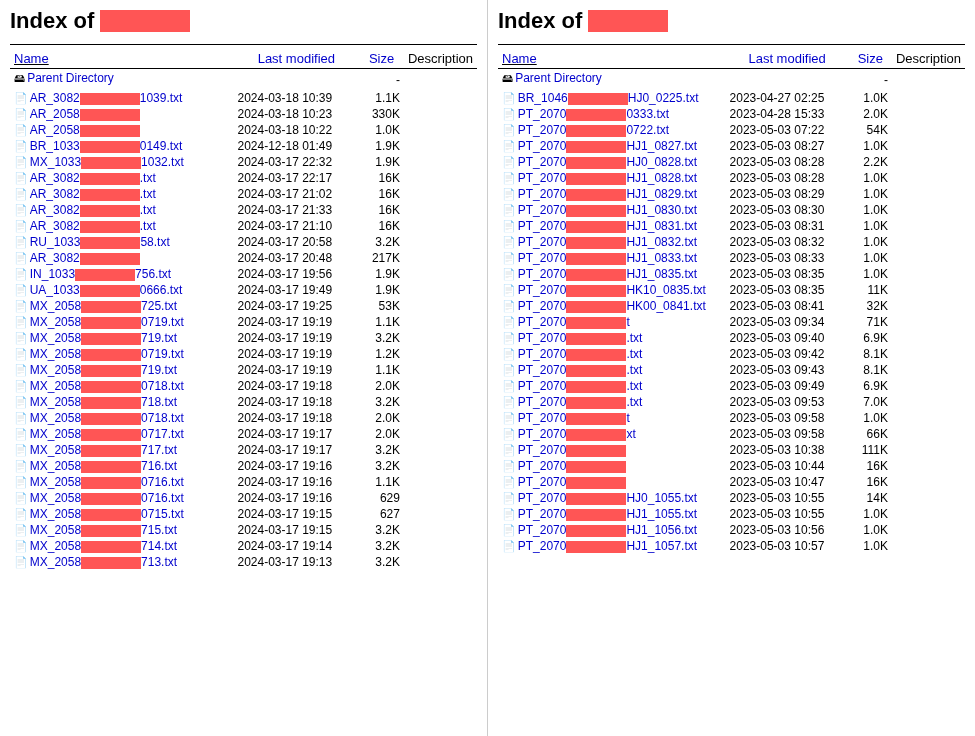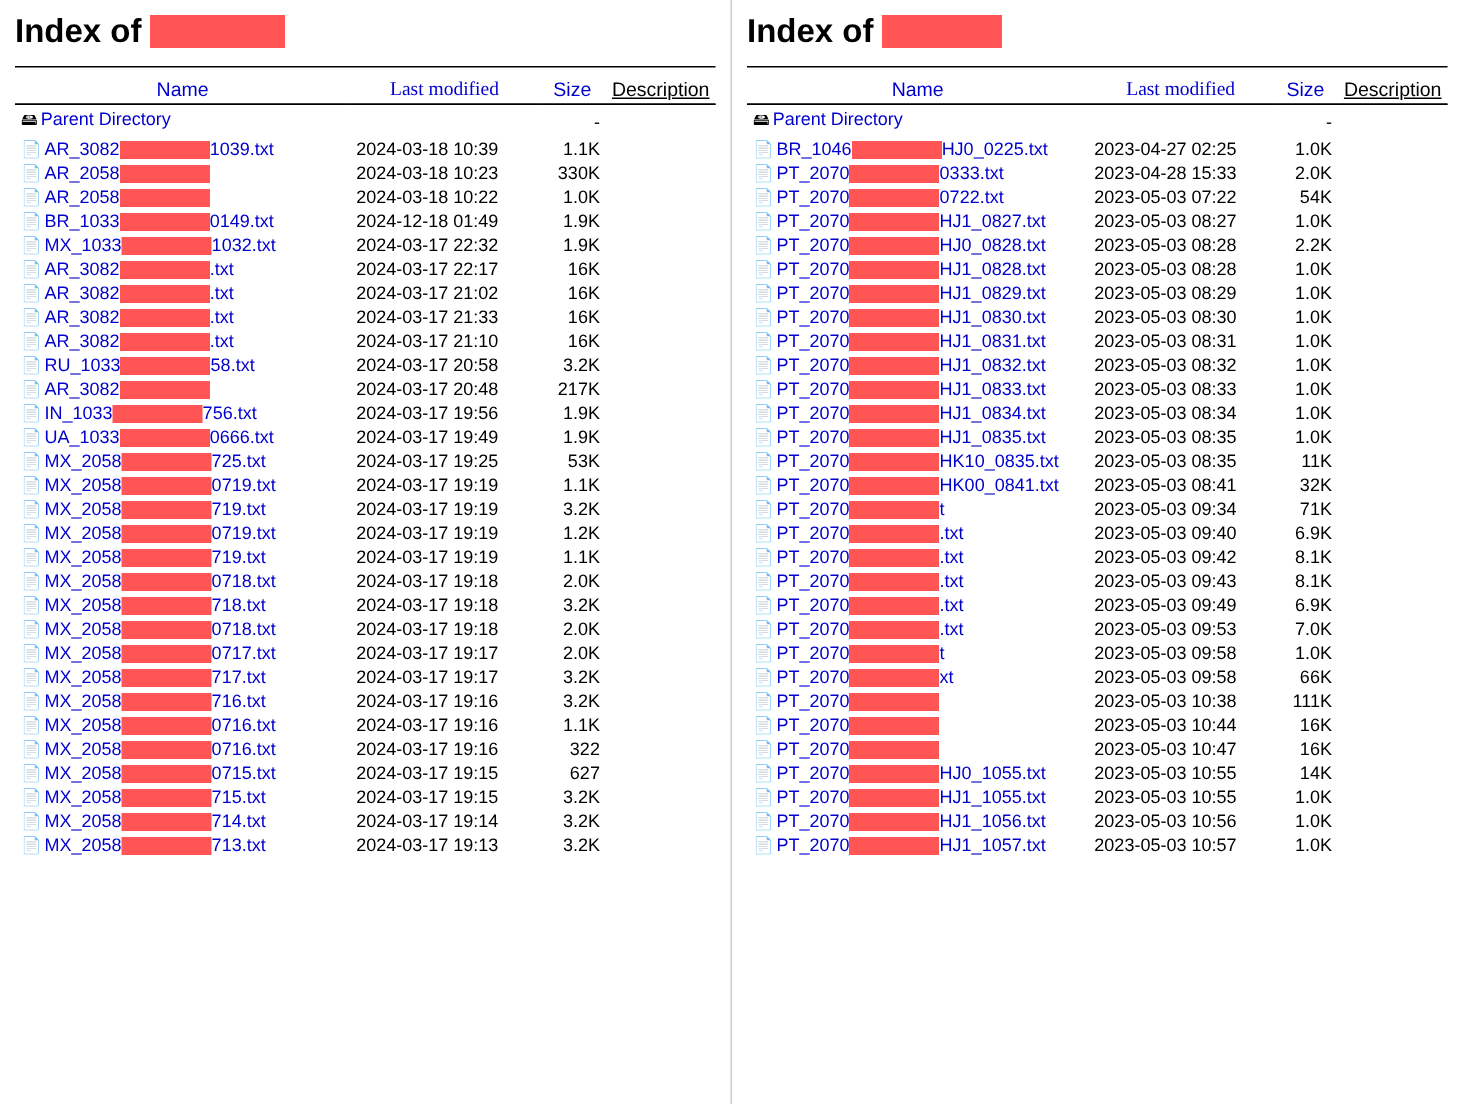--- a/index.html
+++ b/index.html
@@ -68,24 +68,24 @@
     }
     .file-icon {
       font-size: 11px;
       margin-right: 2px;
     }
     .col-name { width: 50%; }
     .col-modified { width: 28%; }
     .col-size { width: 10%; text-align: right; }
     .col-desc { width: 12%; }
     .parent-row td { font-size: 12px; }
-    .th-name { text-align: center; }
-    .th-modified { text-align: center !important; font-family: Liberation Serif, serif; }
+    .th-name { text-align: left; text-decoration: underline; }
+    .th-modified { text-align: center !important; }
     .th-size { text-align: center !important; }
-    .th-desc { text-align: center !important; text-decoration: underline; }
+    .th-desc { text-align: center !important; }
     .redact-inline {
       display: inline-block;
       background: #f55;
       height: 12px;
       vertical-align: middle;
     }
   </style>
 </head>
 <body>
 
@@ -258,21 +258,21 @@
           </tr>
           <tr>
             <td class="col-name"><span class="file-icon">📄</span><a href="#"><span>MX_2058</span><span class="redact-inline" style="width:60px;height:12px;">&nbsp;&nbsp;&nbsp;&nbsp;&nbsp;&nbsp;&nbsp;&nbsp;&nbsp;&nbsp;</span><span>0716.txt</span></a></td>
             <td class="col-modified">2024-03-17 19:16</td>
             <td class="col-size">1.1K</td>
             <td></td>
           </tr>
           <tr>
             <td class="col-name"><span class="file-icon">📄</span><a href="#"><span>MX_2058</span><span class="redact-inline" style="width:60px;height:12px;">&nbsp;&nbsp;&nbsp;&nbsp;&nbsp;&nbsp;&nbsp;&nbsp;&nbsp;&nbsp;</span><span>0716.txt</span></a></td>
             <td class="col-modified">2024-03-17 19:16</td>
-            <td class="col-size">322</td>
+            <td class="col-size">629</td>
             <td></td>
           </tr>
           <tr>
             <td class="col-name"><span class="file-icon">📄</span><a href="#"><span>MX_2058</span><span class="redact-inline" style="width:60px;height:12px;">&nbsp;&nbsp;&nbsp;&nbsp;&nbsp;&nbsp;&nbsp;&nbsp;&nbsp;&nbsp;</span><span>0715.txt</span></a></td>
             <td class="col-modified">2024-03-17 19:15</td>
             <td class="col-size">627</td>
             <td></td>
           </tr>
           <tr>
             <td class="col-name"><span class="file-icon">📄</span><a href="#"><span>MX_2058</span><span class="redact-inline" style="width:60px;height:12px;">&nbsp;&nbsp;&nbsp;&nbsp;&nbsp;&nbsp;&nbsp;&nbsp;&nbsp;&nbsp;</span><span>715.txt</span></a></td>
@@ -377,26 +377,20 @@
             <td class="col-size">1.0K</td>
             <td></td>
           </tr>
           <tr>
             <td class="col-name"><span class="file-icon">📄</span><a href="#"><span>PT_2070</span><span class="redact-inline" style="width:60px;height:12px;">&nbsp;&nbsp;&nbsp;&nbsp;&nbsp;&nbsp;&nbsp;&nbsp;&nbsp;&nbsp;</span><span>HJ1_0833.txt</span></a></td>
             <td class="col-modified">2023-05-03 08:33</td>
             <td class="col-size">1.0K</td>
             <td></td>
           </tr>
           <tr>
-            <td class="col-name"><span class="file-icon">📄</span><a href="#"><span>PT_2070</span><span class="redact-inline" style="width:60px;height:12px;">&nbsp;&nbsp;&nbsp;&nbsp;&nbsp;&nbsp;&nbsp;&nbsp;&nbsp;&nbsp;</span><span>HJ1_0834.txt</span></a></td>
-            <td class="col-modified">2023-05-03 08:34</td>
-            <td class="col-size">1.0K</td>
-            <td></td>
-          </tr>
-          <tr>
             <td class="col-name"><span class="file-icon">📄</span><a href="#"><span>PT_2070</span><span class="redact-inline" style="width:60px;height:12px;">&nbsp;&nbsp;&nbsp;&nbsp;&nbsp;&nbsp;&nbsp;&nbsp;&nbsp;&nbsp;</span><span>HJ1_0835.txt</span></a></td>
             <td class="col-modified">2023-05-03 08:35</td>
             <td class="col-size">1.0K</td>
             <td></td>
           </tr>
           <tr>
             <td class="col-name"><span class="file-icon">📄</span><a href="#"><span>PT_2070</span><span class="redact-inline" style="width:60px;height:12px;">&nbsp;&nbsp;&nbsp;&nbsp;&nbsp;&nbsp;&nbsp;&nbsp;&nbsp;&nbsp;</span><span>HK10_0835.txt</span></a></td>
             <td class="col-modified">2023-05-03 08:35</td>
             <td class="col-size">11K</td>
             <td></td>

